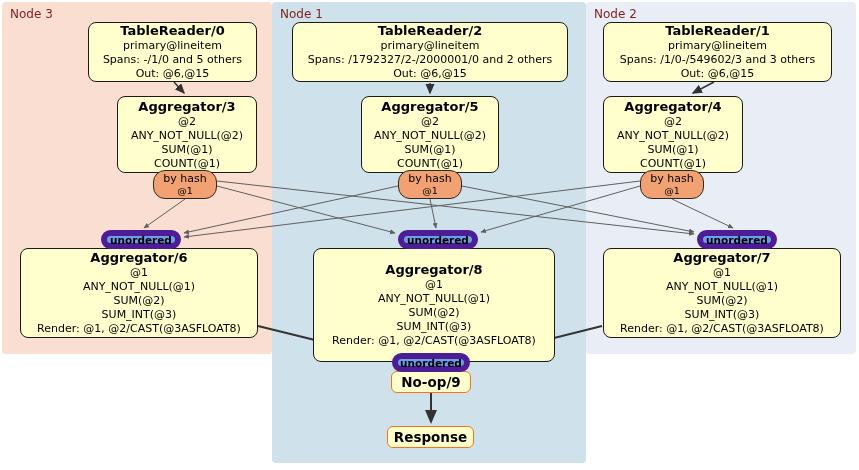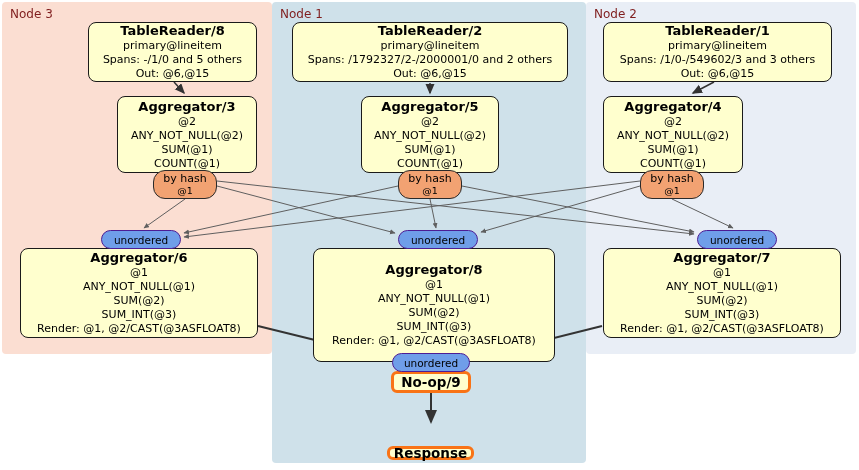--- a/index.html
+++ b/index.html
@@ -16,24 +16,24 @@
   .pbox{position:absolute;z-index:3;background:var(--box_fill);border:1px solid #1a1a1a;
         border-radius:8px;display:flex;flex-direction:column;justify-content:center;
         align-items:center;text-align:center;padding:2px 3px;}
   .pbox .bt{font-weight:bold;font-size:13px;line-height:16px;color:#000;}
   .pbox .bl{font-size:11px;line-height:14px;color:#000;white-space:nowrap;}
   .router{position:absolute;z-index:4;background:var(--router_fill);border:1px solid #2a2a2a;
         border-radius:12px;display:flex;flex-direction:column;justify-content:center;
         align-items:center;text-align:center;}
   .router .rt{font-weight:normal;font-size:11px;line-height:12px;color:#000;}
   .router .rk{font-size:9.5px;line-height:11px;color:#000;}
-  .stream{position:absolute;z-index:4;background:var(--stream_fill);border:1px solid #4c1d95;
+  .stream{position:absolute;z-index:4;background:var(--stream_fill);border:6px solid #4c1d95;
         border-radius:10px;display:flex;justify-content:center;align-items:center;
-        font-weight:normal;font-size:10.5px;color:#000;}
-  .termbox{position:absolute;z-index:3;background:var(--box_fill);border:3px solid #f97316;
+        font-weight:bold;font-size:10.5px;color:#000;}
+  .termbox{position:absolute;z-index:3;background:var(--box_fill);border:1px solid #f97316;
         border-radius:6px;display:flex;justify-content:center;align-items:center;
         font-weight:bold;font-size:13.5px;color:#000;}
 </style>
 </head>
 <body>
 
 <div id="canvas">
 
   <div class="region" style="left:2px;top:2px;width:270px;height:352px;background:var(--node3_bg);">
     <div class="region-label">Node 3</div>
@@ -72,21 +72,21 @@
     </g>
     <g stroke="#333333" stroke-width="2" fill="none">
       <line x1="258" y1="326" x2="388" y2="358" marker-end="url(#mdark)"></line>
       <line x1="433" y1="338" x2="432" y2="349" marker-end="url(#mdark)"></line>
       <line x1="602" y1="326" x2="474" y2="358" marker-end="url(#mdark)"></line>
       <line x1="431" y1="393" x2="431" y2="422" marker-end="url(#mdark)"></line>
     </g>
   </svg>
 
   <div class="pbox" style="left:88px;top:22px;width:169px;height:60px;">
-    <div class="bt">TableReader/8</div>
+    <div class="bt">TableReader/0</div>
     <div class="bl">primary@lineitem</div>
     <div class="bl">Spans: -/1/0 and 5 others</div>
     <div class="bl">Out: @6,@15</div>
   </div>
   <div class="pbox" style="left:117px;top:96px;width:140px;height:77px;">
     <div class="bt">Aggregator/3</div>
     <div class="bl">@2</div>
     <div class="bl">ANY_NOT_NULL(@2)</div>
     <div class="bl">SUM(@1)</div>
     <div class="bl">COUNT(@1)</div>
@@ -154,15 +154,15 @@
     <div class="bt">Aggregator/7</div>
     <div class="bl">@1</div>
     <div class="bl">ANY_NOT_NULL(@1)</div>
     <div class="bl">SUM(@2)</div>
     <div class="bl">SUM_INT(@3)</div>
     <div class="bl">Render: @1, @2/CAST(@3ASFLOAT8)</div>
   </div>
 
   <div class="stream" style="left:392px;top:353px;width:78px;height:19px;">unordered</div>
   <div class="termbox" style="left:391px;top:371px;width:80px;height:22px;">No-op/9</div>
-  <div class="termbox" style="left:387px;top:426px;width:87px;height:14px;margin-top:20px;">Response</div>
+  <div class="termbox" style="left:387px;top:426px;width:87px;height:22px;">Response</div>
 
 </div>
 
 </body></html>

